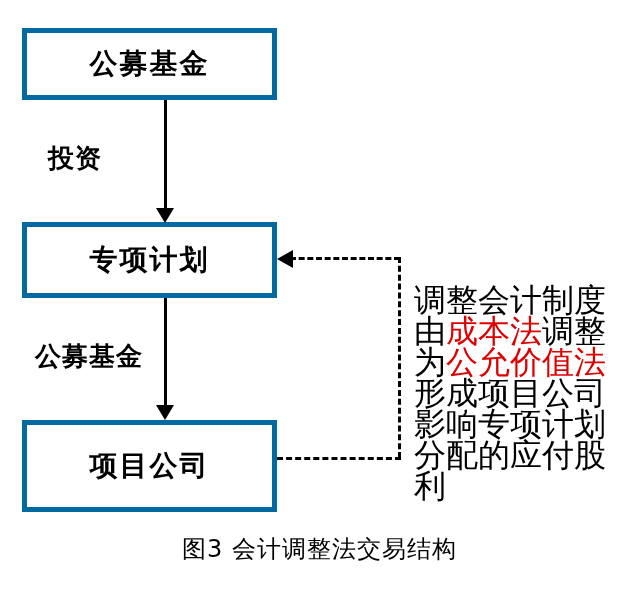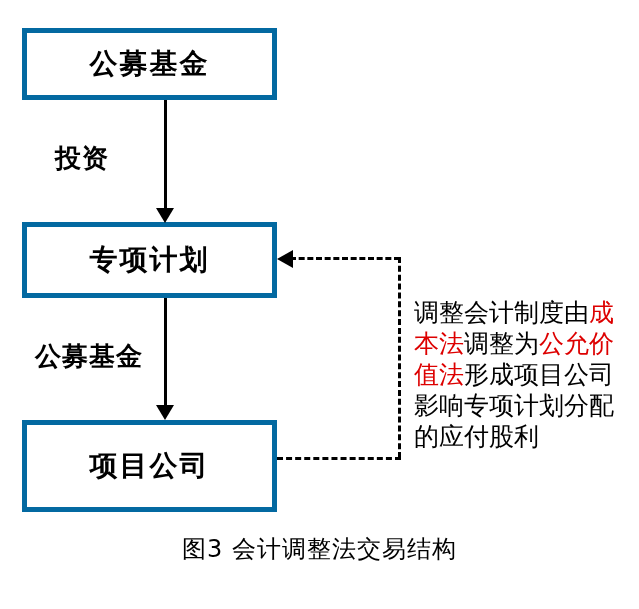--- a/index.html
+++ b/index.html
@@ -62,21 +62,21 @@
   
   .edge-label {
     position: absolute;
     font-weight: bold;
     font-size: 26px;
     color: #000000;
     letter-spacing: 1px;
     white-space: nowrap;
     line-height: 1;
   }
-  #label-invest { left: 55px; top: 145px; }
+  #label-invest { left: 48px; top: 145px; }
   #label-equity { left: 35px; top: 343px; }
 
   
   .dash-h {
     position: absolute;
     height: 0;
     border-top: 3px dashed #000000;
   }
   .dash-v {
     position: absolute;
@@ -99,27 +99,26 @@
     border-right: 16px solid #000000;
   }
   #arrow-feedback { left: 277px; top: 250px; }
 
   
   #annotation {
     position: absolute;
     left: 414px;
     top: 285px;
     width: 214px;
-    font-size: 25px;
+    font-size: 32px;
     line-height: 31px;
     color: #000000;
     letter-spacing: 0px;
     text-align: left;
     word-break: break-all;
-    margin-top: 12px;
   }
   #annotation .hl { color: #dd0000; }
 
   
   #caption {
     position: absolute;
     left: 0;
     top: 536px;
     width: 639px;
     text-align: center;

